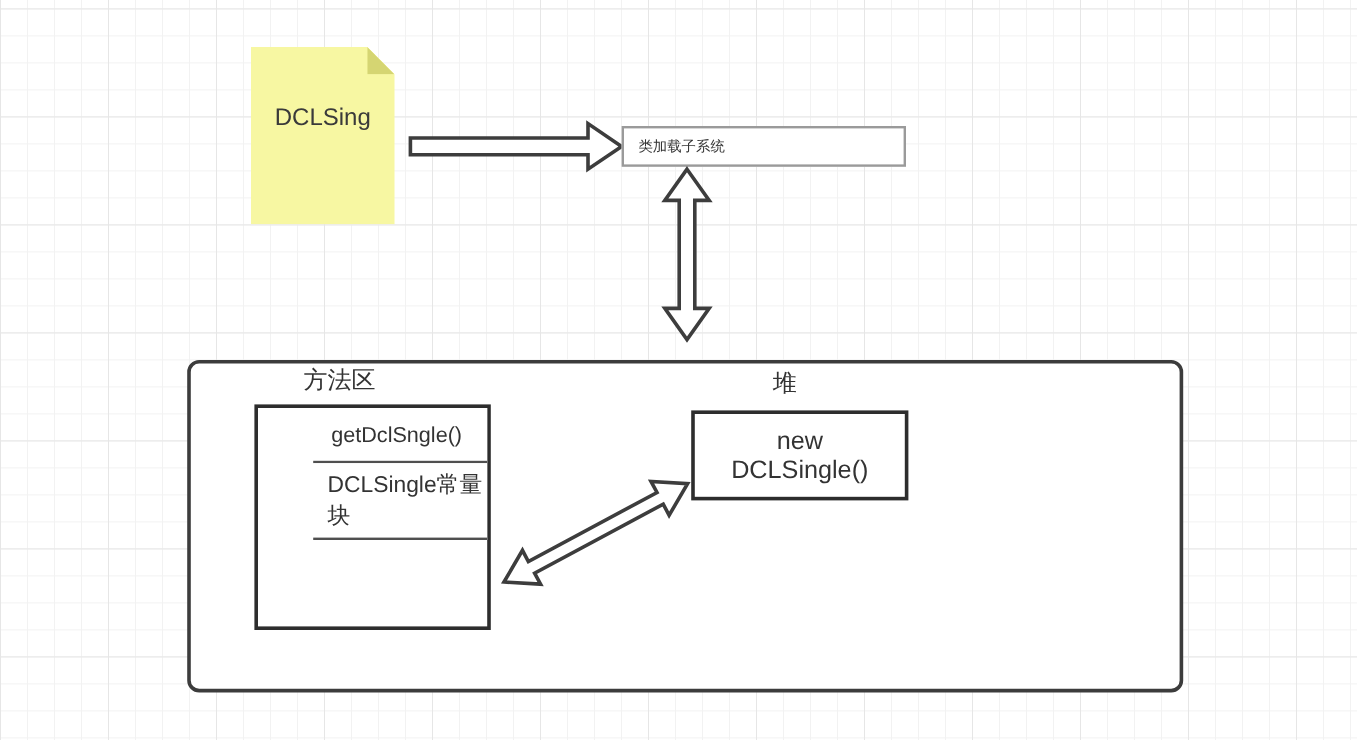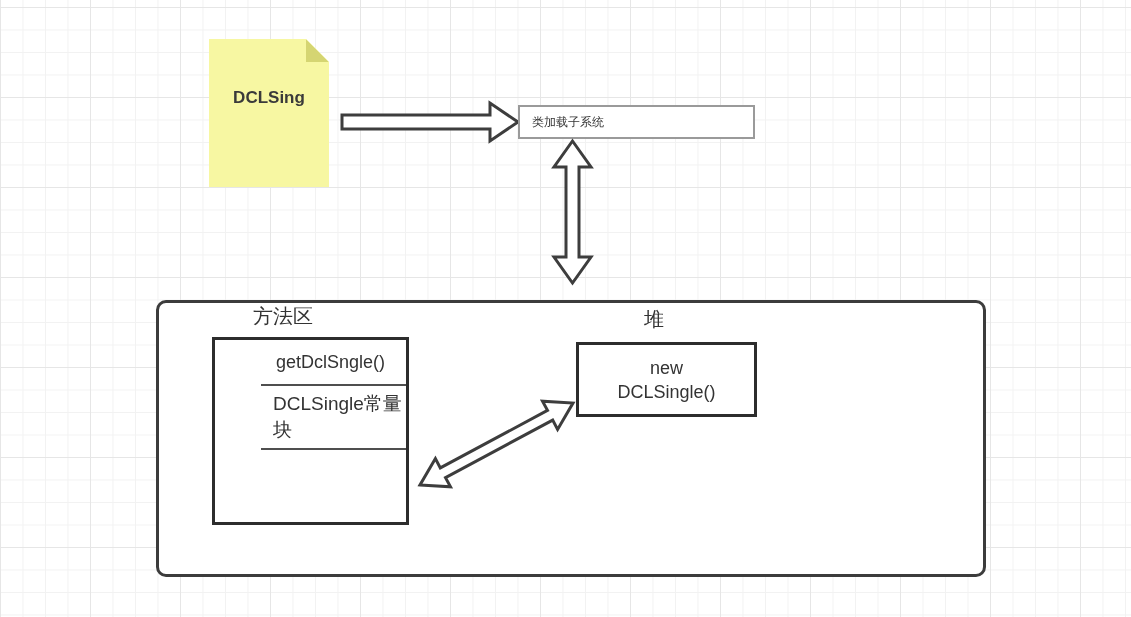--- a/index.html
+++ b/index.html
@@ -23,21 +23,21 @@
   }
   .abs { position: absolute; }
 
   
   .sticky-note {
     left: 209px; top: 39px; width: 120px; height: 148px;
     background: #f7f7a2;
     clip-path: polygon(0 0, calc(100% - 23px) 0, 100% 23px, 100% 100%, 0 100%);
     text-align: center;
     padding-top: 46px;
-    font-size: 17px; line-height: 26px; color: #3a3a3a; font-weight: bold;
+    font-size: 20px; line-height: 26px; color: #3a3a3a;
   }
   .sticky-note .fold {
     position: absolute; right: 0; top: 0; width: 23px; height: 23px;
     background: #d5d572;
     clip-path: polygon(0 0, 100% 100%, 0 100%);
   }
 
   
   .loader-box {
     left: 518px; top: 105px; width: 237px; height: 34px;
@@ -76,21 +76,21 @@
   .method-row-2 { height: 64px; border-bottom: 2px solid #4f4f4f; font-size: 19px; padding-left: 12px; }
   .method-row-3 { flex: 1; font-size: 18px; padding-left: 24px; }
 
   
   .heap-box {
     left: 576px; top: 342px; width: 181px; height: 75px;
     background: #ffffff;
     border: 3px solid #2d2d2d;
     display: flex; flex-direction: column;
     align-items: center; justify-content: center;
-    font-size: 18px; line-height: 24px; color: #333333;
+    font-size: 21px; line-height: 24px; color: #333333;
     text-align: center;
   }
 
   svg.arrow { overflow: visible; }
   svg.arrow polygon { fill: #ffffff; stroke: #3d3d3d; stroke-width: 3; stroke-linejoin: miter; }
 </style>
 </head>
 <body>
 
 <div class="canvas">

